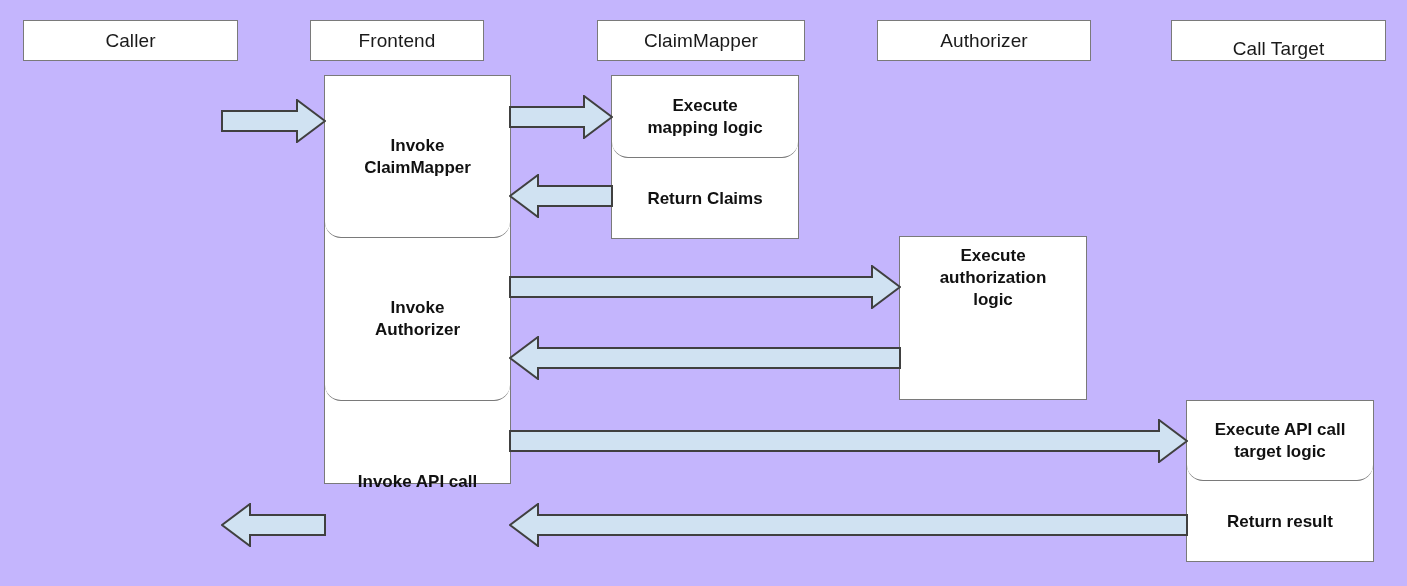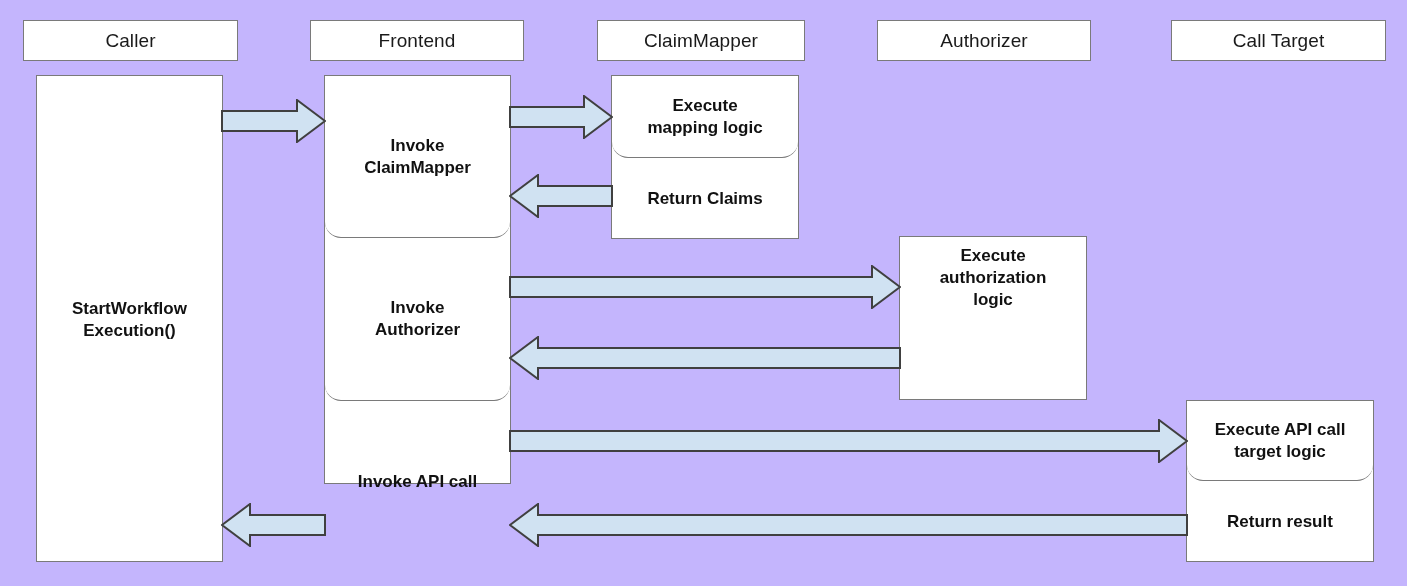--- a/index.html
+++ b/index.html
@@ -61,40 +61,36 @@
 </style>
 </head>
 <body>
 
 <div id="canvas">
 
   <div class="header-box" style="left:23px; top:20px; width:215px; height:41px;">
     <span>Caller</span>
   </div>
 
-  <div class="header-box" style="left:310px; top:20px; width:214px; height:41px;">
+  <div class="header-box" style="left:310px; top:20px; width:174px; height:41px;">
     <span>Frontend</span>
   </div>
 
   <div class="header-box" style="left:597px; top:20px; width:208px; height:41px;">
     <span>ClaimMapper</span>
   </div>
 
   <div class="header-box" style="left:877px; top:20px; width:214px; height:41px;">
     <span>Authorizer</span>
   </div>
 
-  <div class="header-box" style="left:1171px; top:20px; width:215px; height:41px;">
+  <div class="header-box" style="left:1171px; top:20px; width:215px; height:41px;align-items:flex-end;">
     <span>Call Target</span>
   </div>
 
-  <div class="lifeline-box" style="left:36px; top:75px; width:187px; height:487px;">
-    <div class="lifeline-seg" style="height:487px; white-space:pre-line;">StartWorkflow
-Execution()</div>
-  </div>
 
   <div class="lifeline-box" style="left:324px; top:75px; width:187px; height:409px;">
     <div class="lifeline-seg" style="height:162px; white-space:pre-line;">Invoke
 ClaimMapper</div>
     <div class="lifeline-seg" style="height:163px; white-space:pre-line;">Invoke
 Authorizer</div>
     <div class="lifeline-seg" style="height:162px; white-space:pre-line;">Invoke API call</div>
   </div>
 
   <div class="lifeline-box" style="left:611px; top:75px; width:188px; height:164px;">

